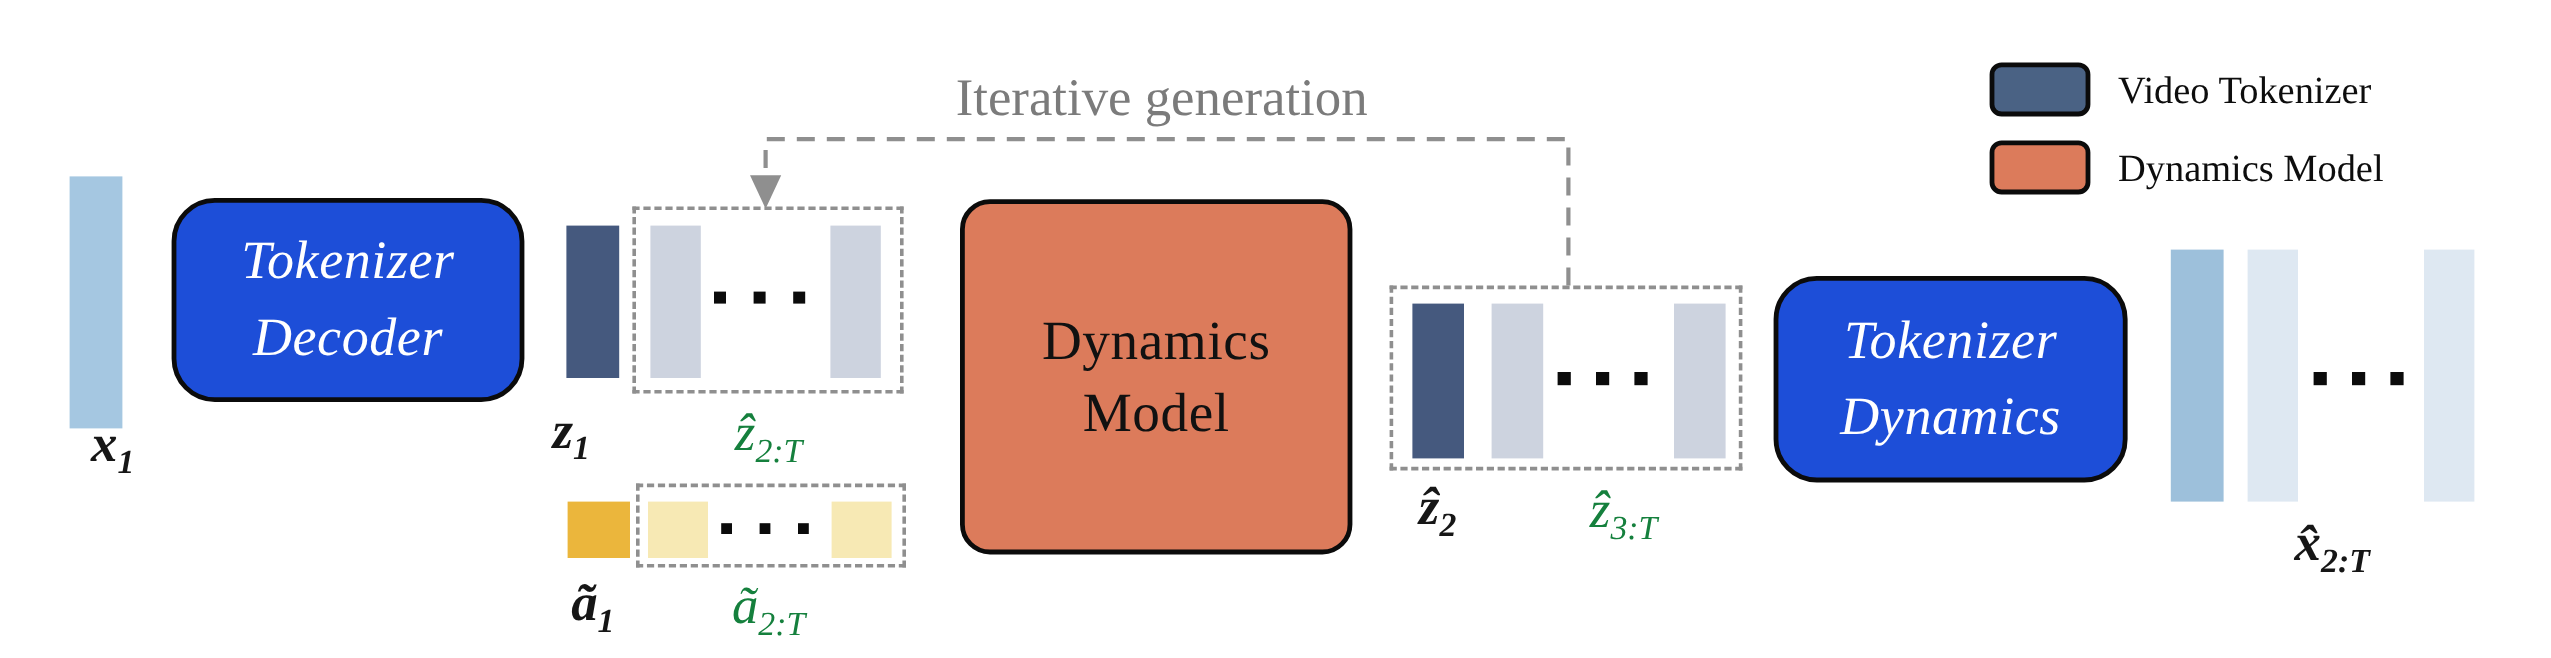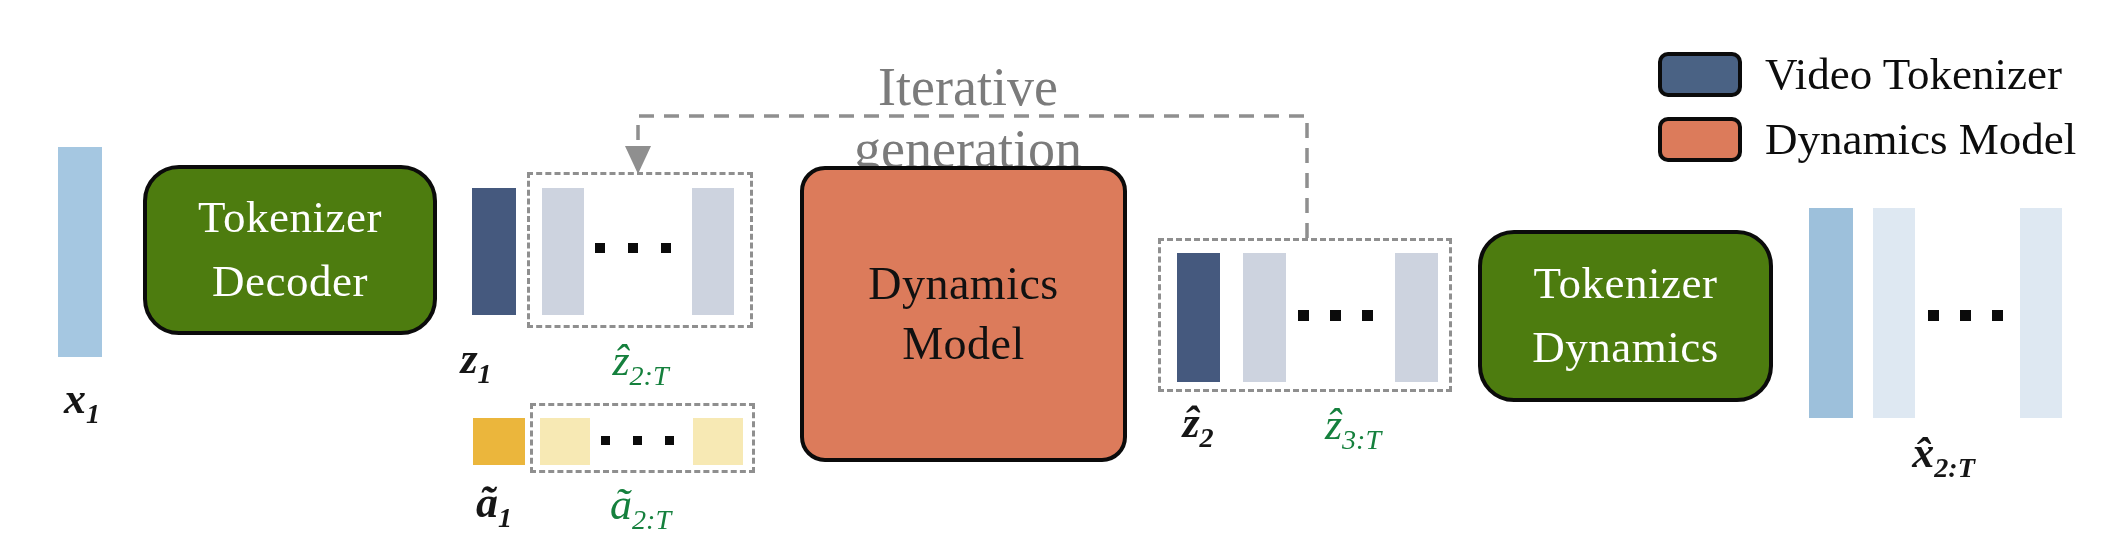--- a/index.html
+++ b/index.html
@@ -21,21 +21,21 @@
   .block{
     position:absolute;
     box-sizing:border-box;
     border:4px solid #0b0b0b;
     display:flex;flex-direction:column;
     align-items:center;justify-content:center;
     text-align:center;
     font-size:45px;line-height:1.42;
     letter-spacing:0.5px;
   }
-  .block-blue{background:#4d7c0f;color:#ffffff;border-radius:36px;}
+  .block-blue{background:#1d4ed8;color:#ffffff;border-radius:36px;font-style:italic;}
   .block-orange{background:#DC7B5B;color:#111111;border-radius:48px;line-height:1.3;font-size:46px;}
   .dots{position:absolute;display:flex;align-items:center;}
   .dots i{display:block;background:#0b0b0b;}
   .dots-10 i{width:10px;height:10px;margin-right:23px;}
   .dots-9  i{width:9px;height:9px;margin-right:23px;}
   .dots-11 i{width:11px;height:11px;margin-right:21px;}
   .dots i:last-child{margin-right:0;}
   
   .mlabel{
     position:absolute;
@@ -43,52 +43,52 @@
     font-size:44px;line-height:1.15;
     text-align:center;
     white-space:nowrap;
   }
   .mlabel sub{font-size:0.64em;font-style:italic;line-height:1;}
   .m-black{color:#161616;font-weight:700;}
   .m-gray{color:#15803d;font-weight:400;}
   
   #iterative-label{
     position:absolute;left:793px;top:56px;width:350px;
-    text-align:center;font-size:54px;color:#7B7B7B;
+    text-align:center;font-size:44px;color:#7B7B7B;
   }
   #loop-svg{position:absolute;left:0;top:0;}
   
   .legend-row{
     position:absolute;display:flex;align-items:center;
     height:45px;
   }
   .legend-swatch{
     width:84px;height:45px;box-sizing:border-box;
     border:4px solid #0b0b0b;border-radius:10px;
     flex:0 0 auto;
   }
   .legend-text{
-    margin-left:23px;font-size:45px;color:#0d0d0d;line-height:1;
+    margin-left:23px;font-size:32px;color:#0d0d0d;line-height:1;
     white-space:nowrap;
   }
 </style>
 </head>
 <body>
 
 <div id="canvas">
 
   <svg id="loop-svg" width="2126" height="548" viewBox="0 0 2126 548">
     <path d="M 1307 238 L 1307 116 L 638 116 L 638 148" fill="none" stroke="#8F8F8F" stroke-width="3.5" stroke-dasharray="15 10"></path>
     <polygon points="625,146 651,146 638,174" fill="#8F8F8F"></polygon>
   </svg>
 
   <div id="iterative-label">Iterative generation</div>
 
   <div class="bar" style="left:58px;top:147px;width:44px;height:210px;background:#A5C7E1;"></div>
-  <div class="mlabel m-black" style="left:52px;top:374px;width:60px;"><span>x</span><sub>1</sub></div>
+  <div class="mlabel m-black" style="left:52px;top:345px;width:60px;text-align:right;"><span>x</span><sub>1</sub></div>
 
   <div class="block block-blue" style="left:143px;top:165px;width:294px;height:170px;">
     <div>Tokenizer</div>
     <div>Decoder</div>
   </div>
 
   <div class="bar" style="left:472px;top:188px;width:44px;height:127px;background:#45597E;"></div>
   <div class="dashed-box" style="left:527px;top:172px;width:226px;height:156px;"></div>
   <div class="bar" style="left:542px;top:188px;width:42px;height:127px;background:#CDD3DF;"></div>
   <div class="bar" style="left:692px;top:188px;width:42px;height:127px;background:#CDD3DF;"></div>

